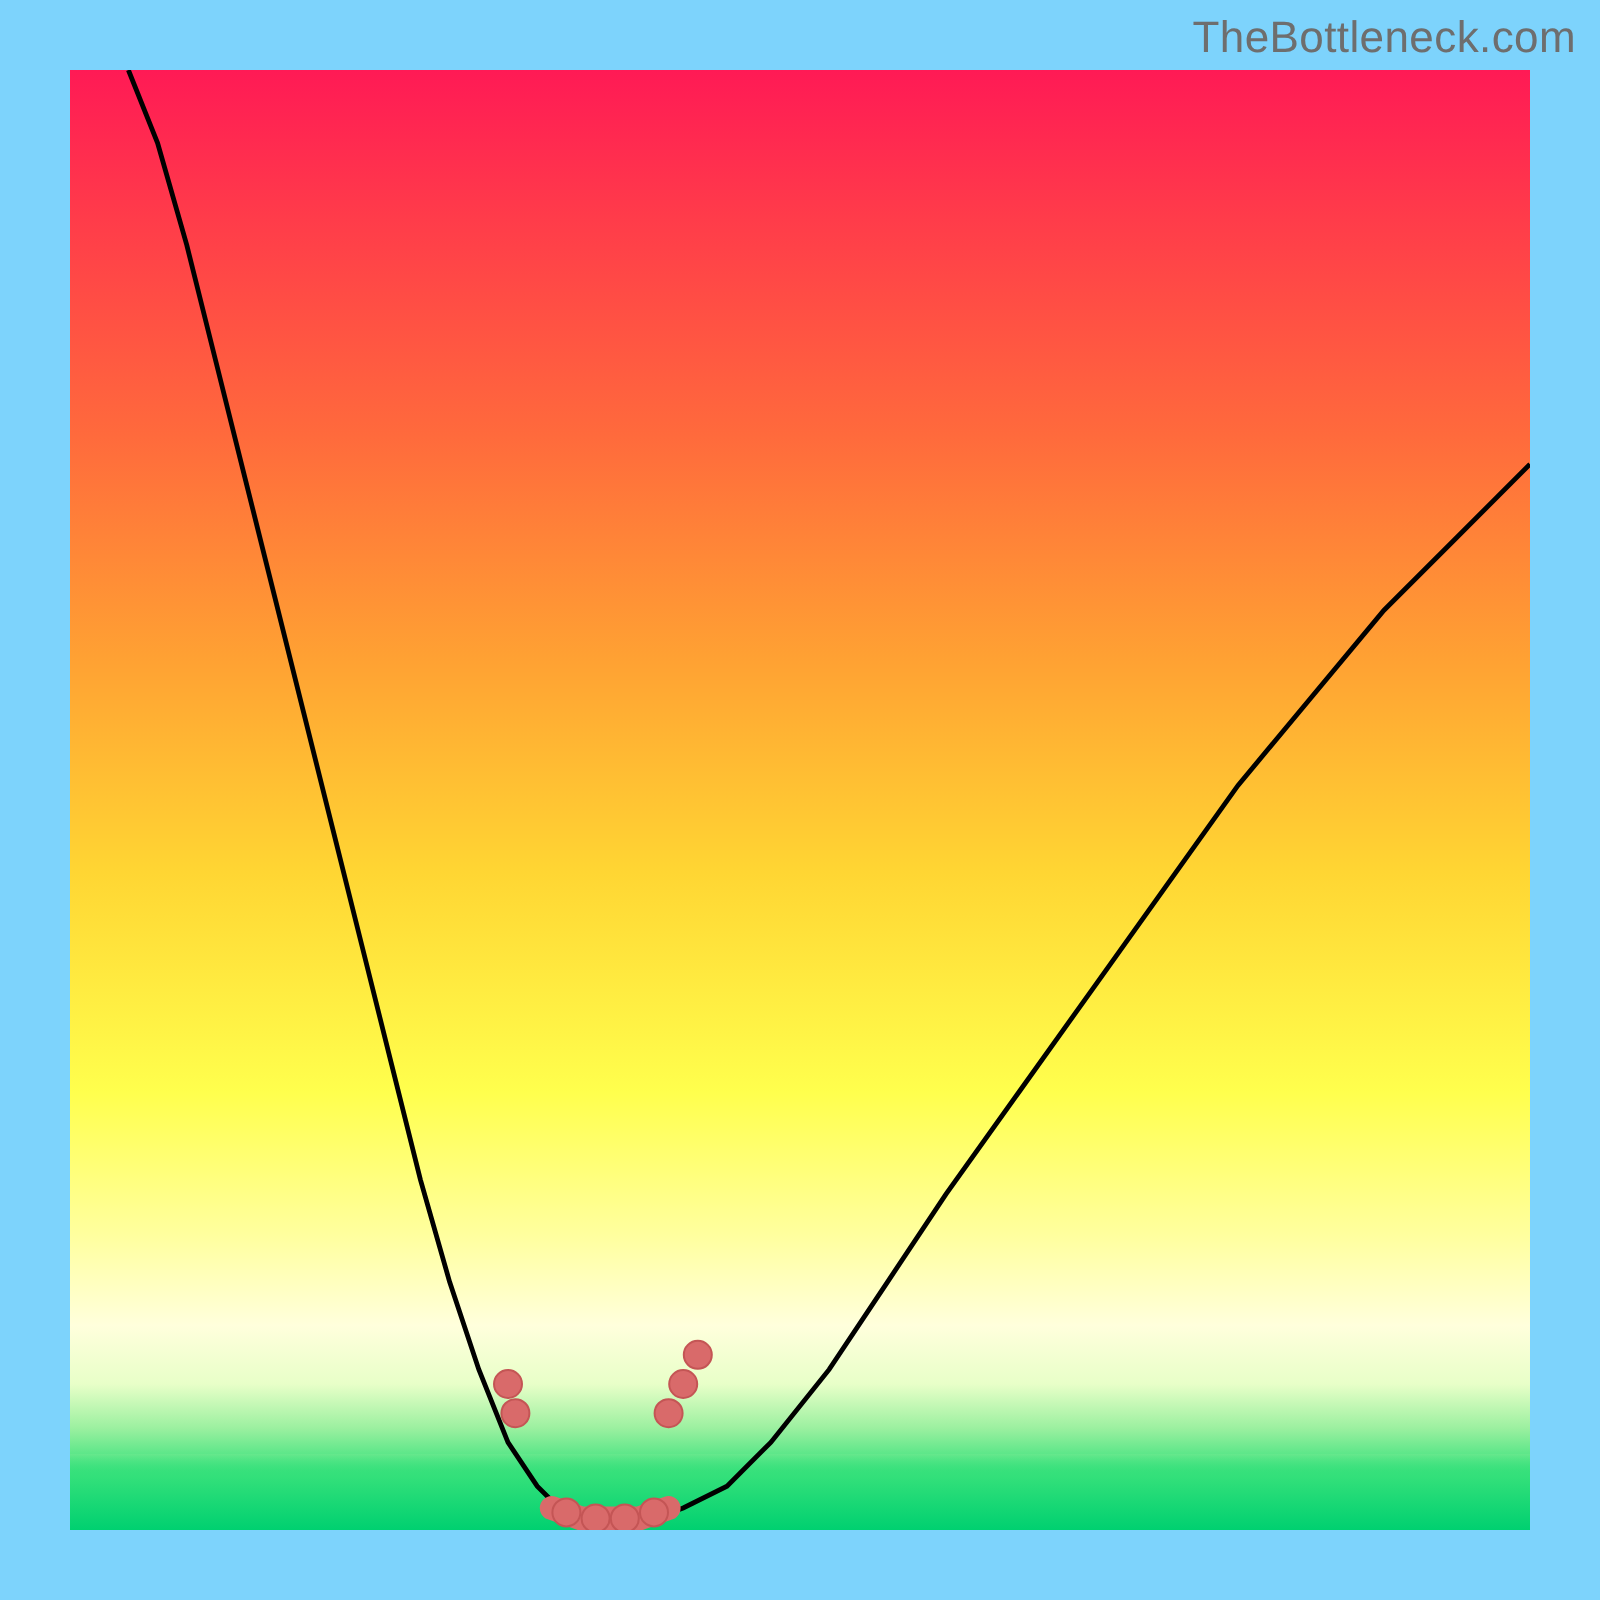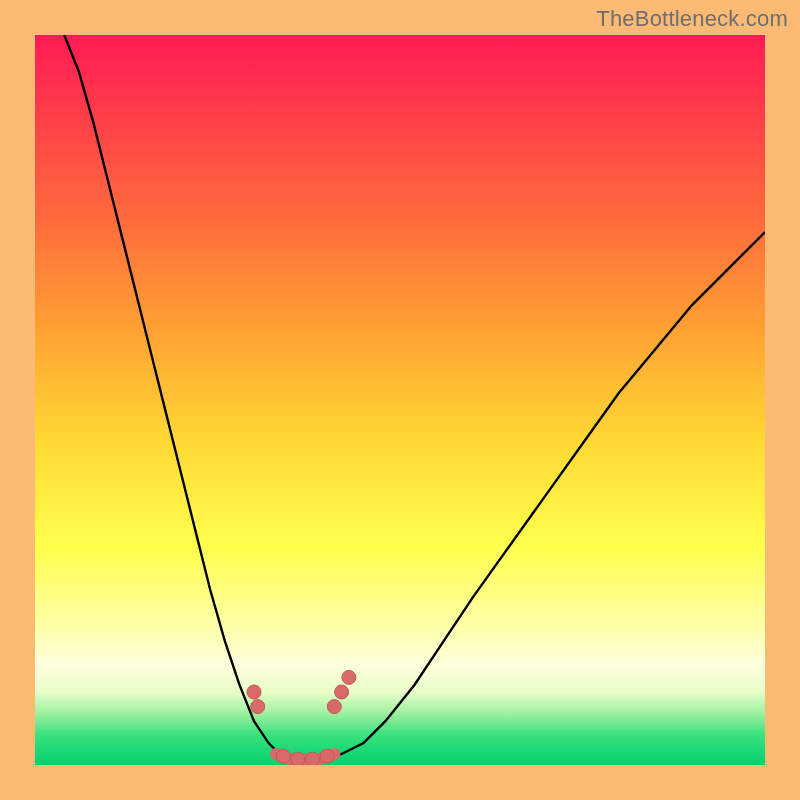--- a/index.html
+++ b/index.html
@@ -10,21 +10,21 @@
     overflow: hidden;
     background: #000;
     font-family: Arial, Helvetica, sans-serif;
   }
   .frame {
     position: absolute;
     top: 0;
     left: 0;
     width: 800px;
     height: 800px;
-    background: #fdba74;
+    background: #7dd3fc;
   }
   .plot-area {
     position: absolute;
     top: 35px;
     left: 35px;
     width: 730px;
     height: 730px;
     overflow: hidden;
   }
   .gradient {

